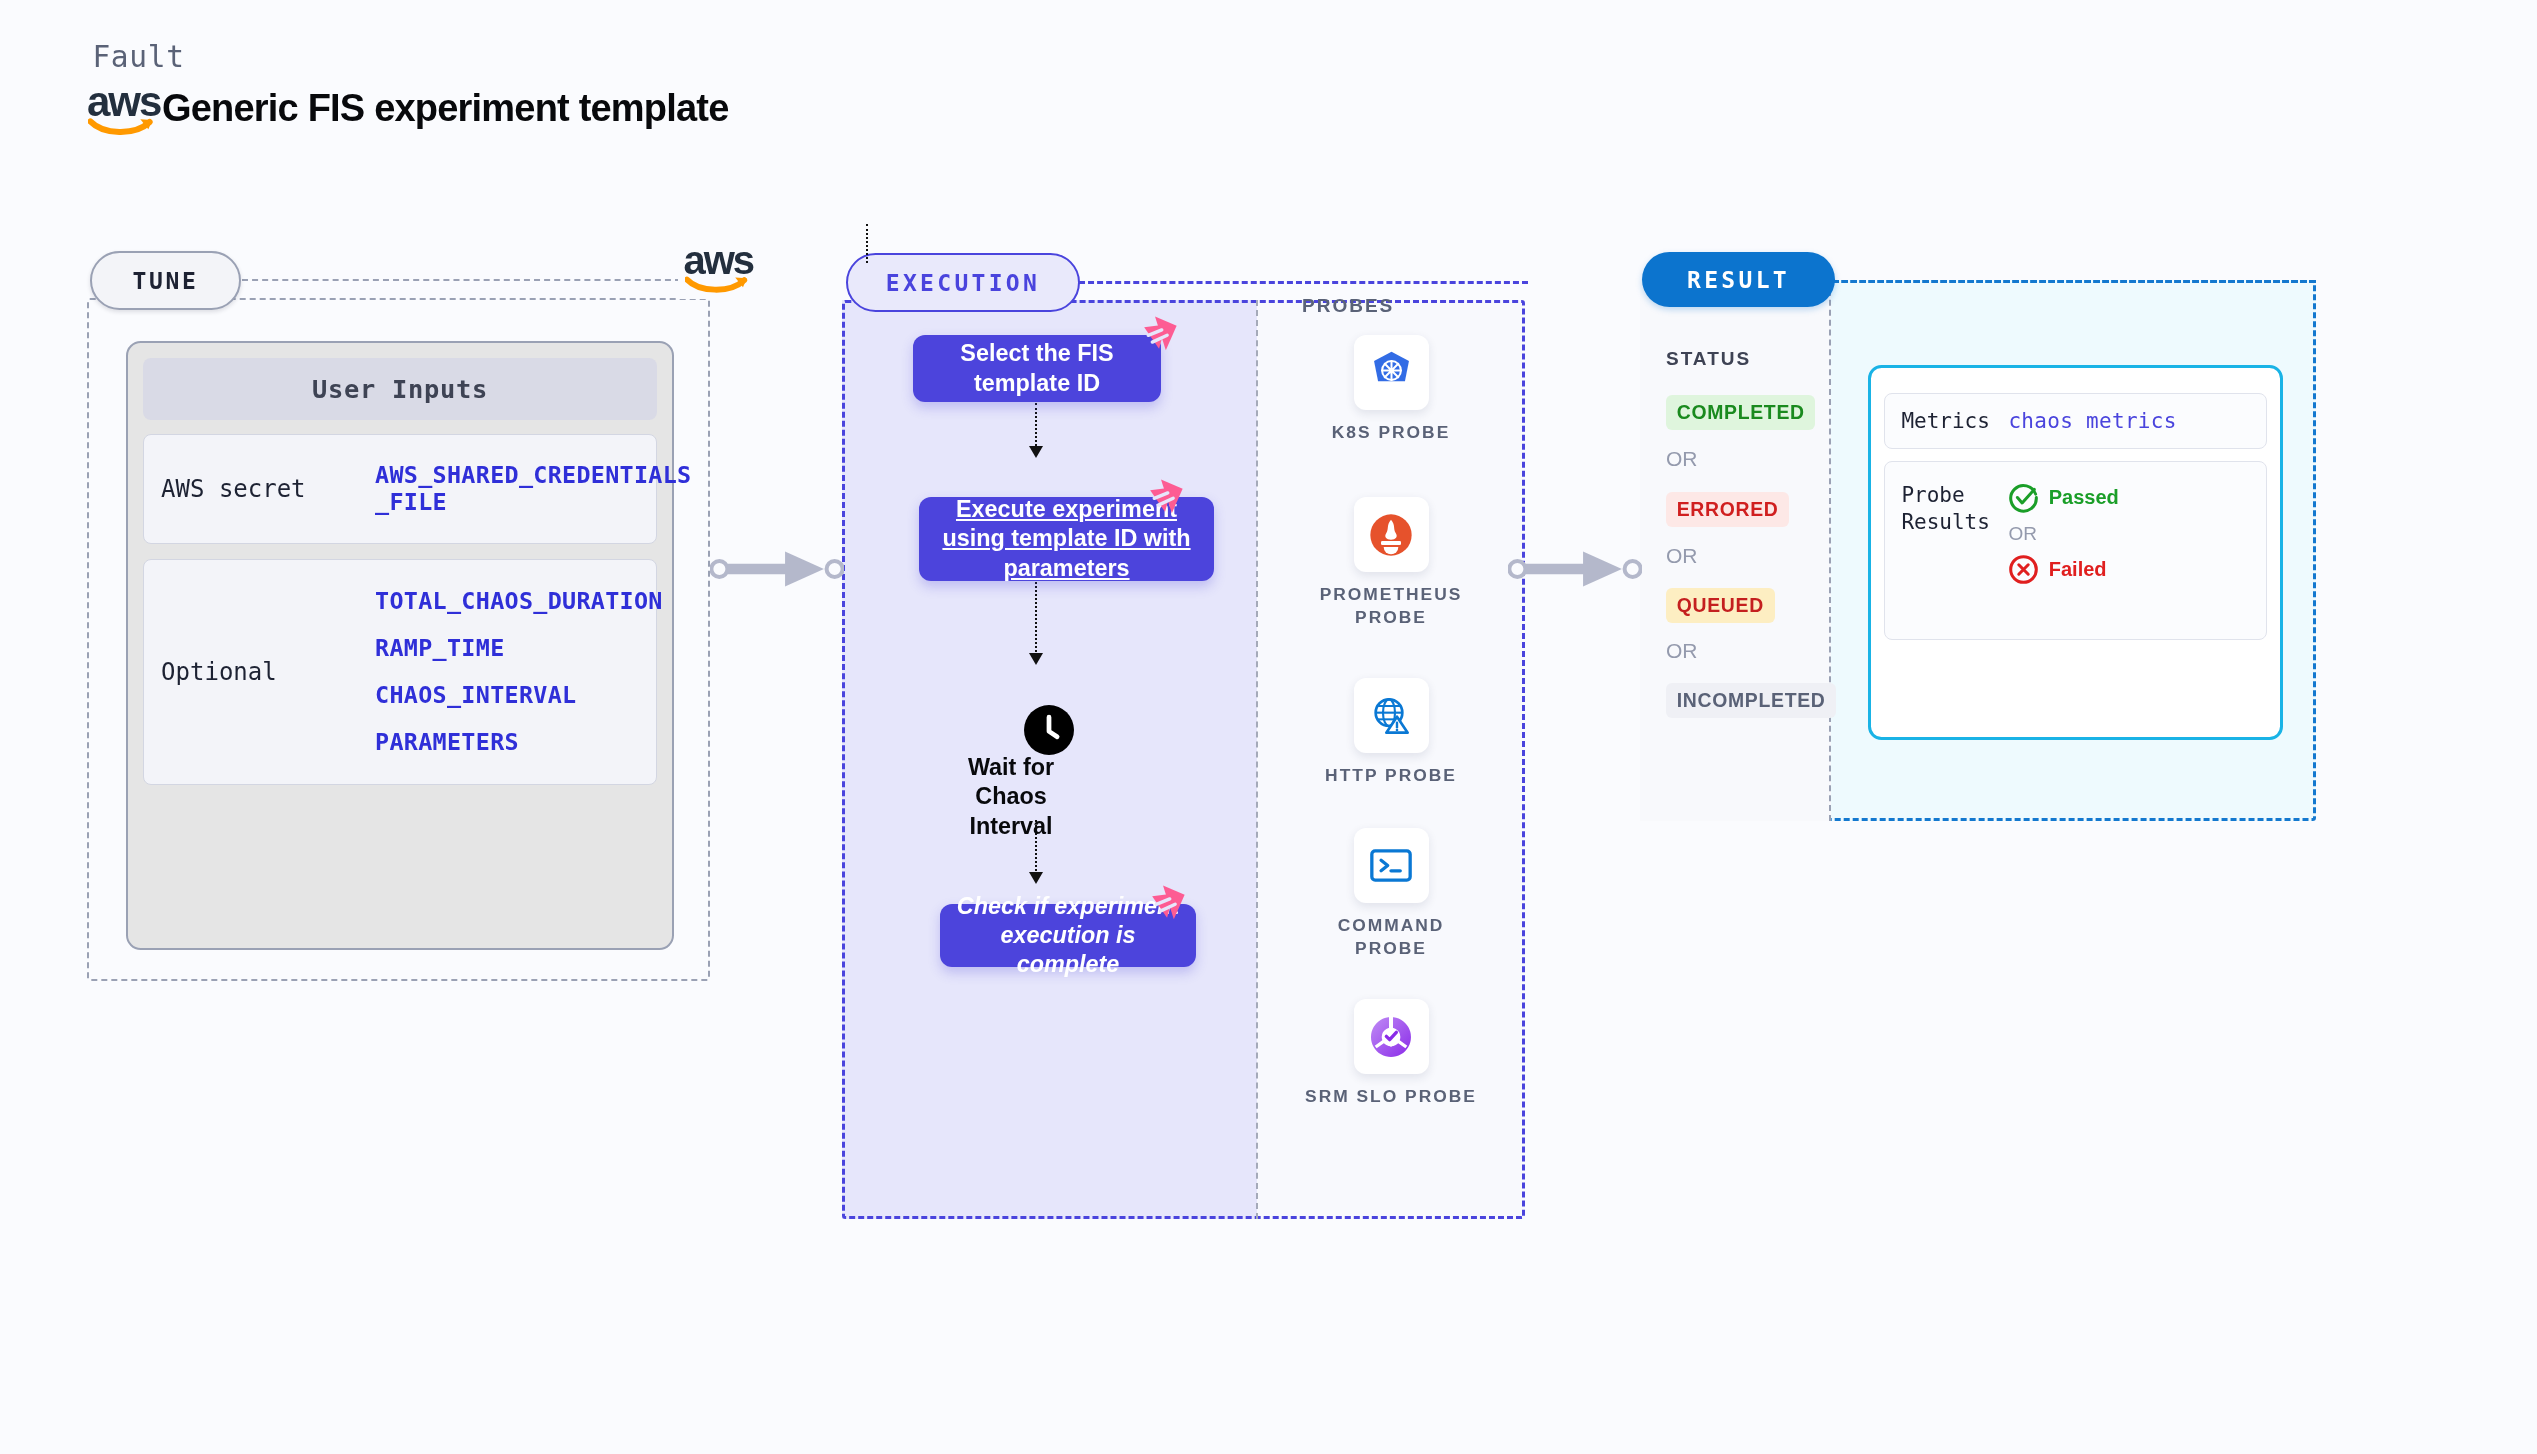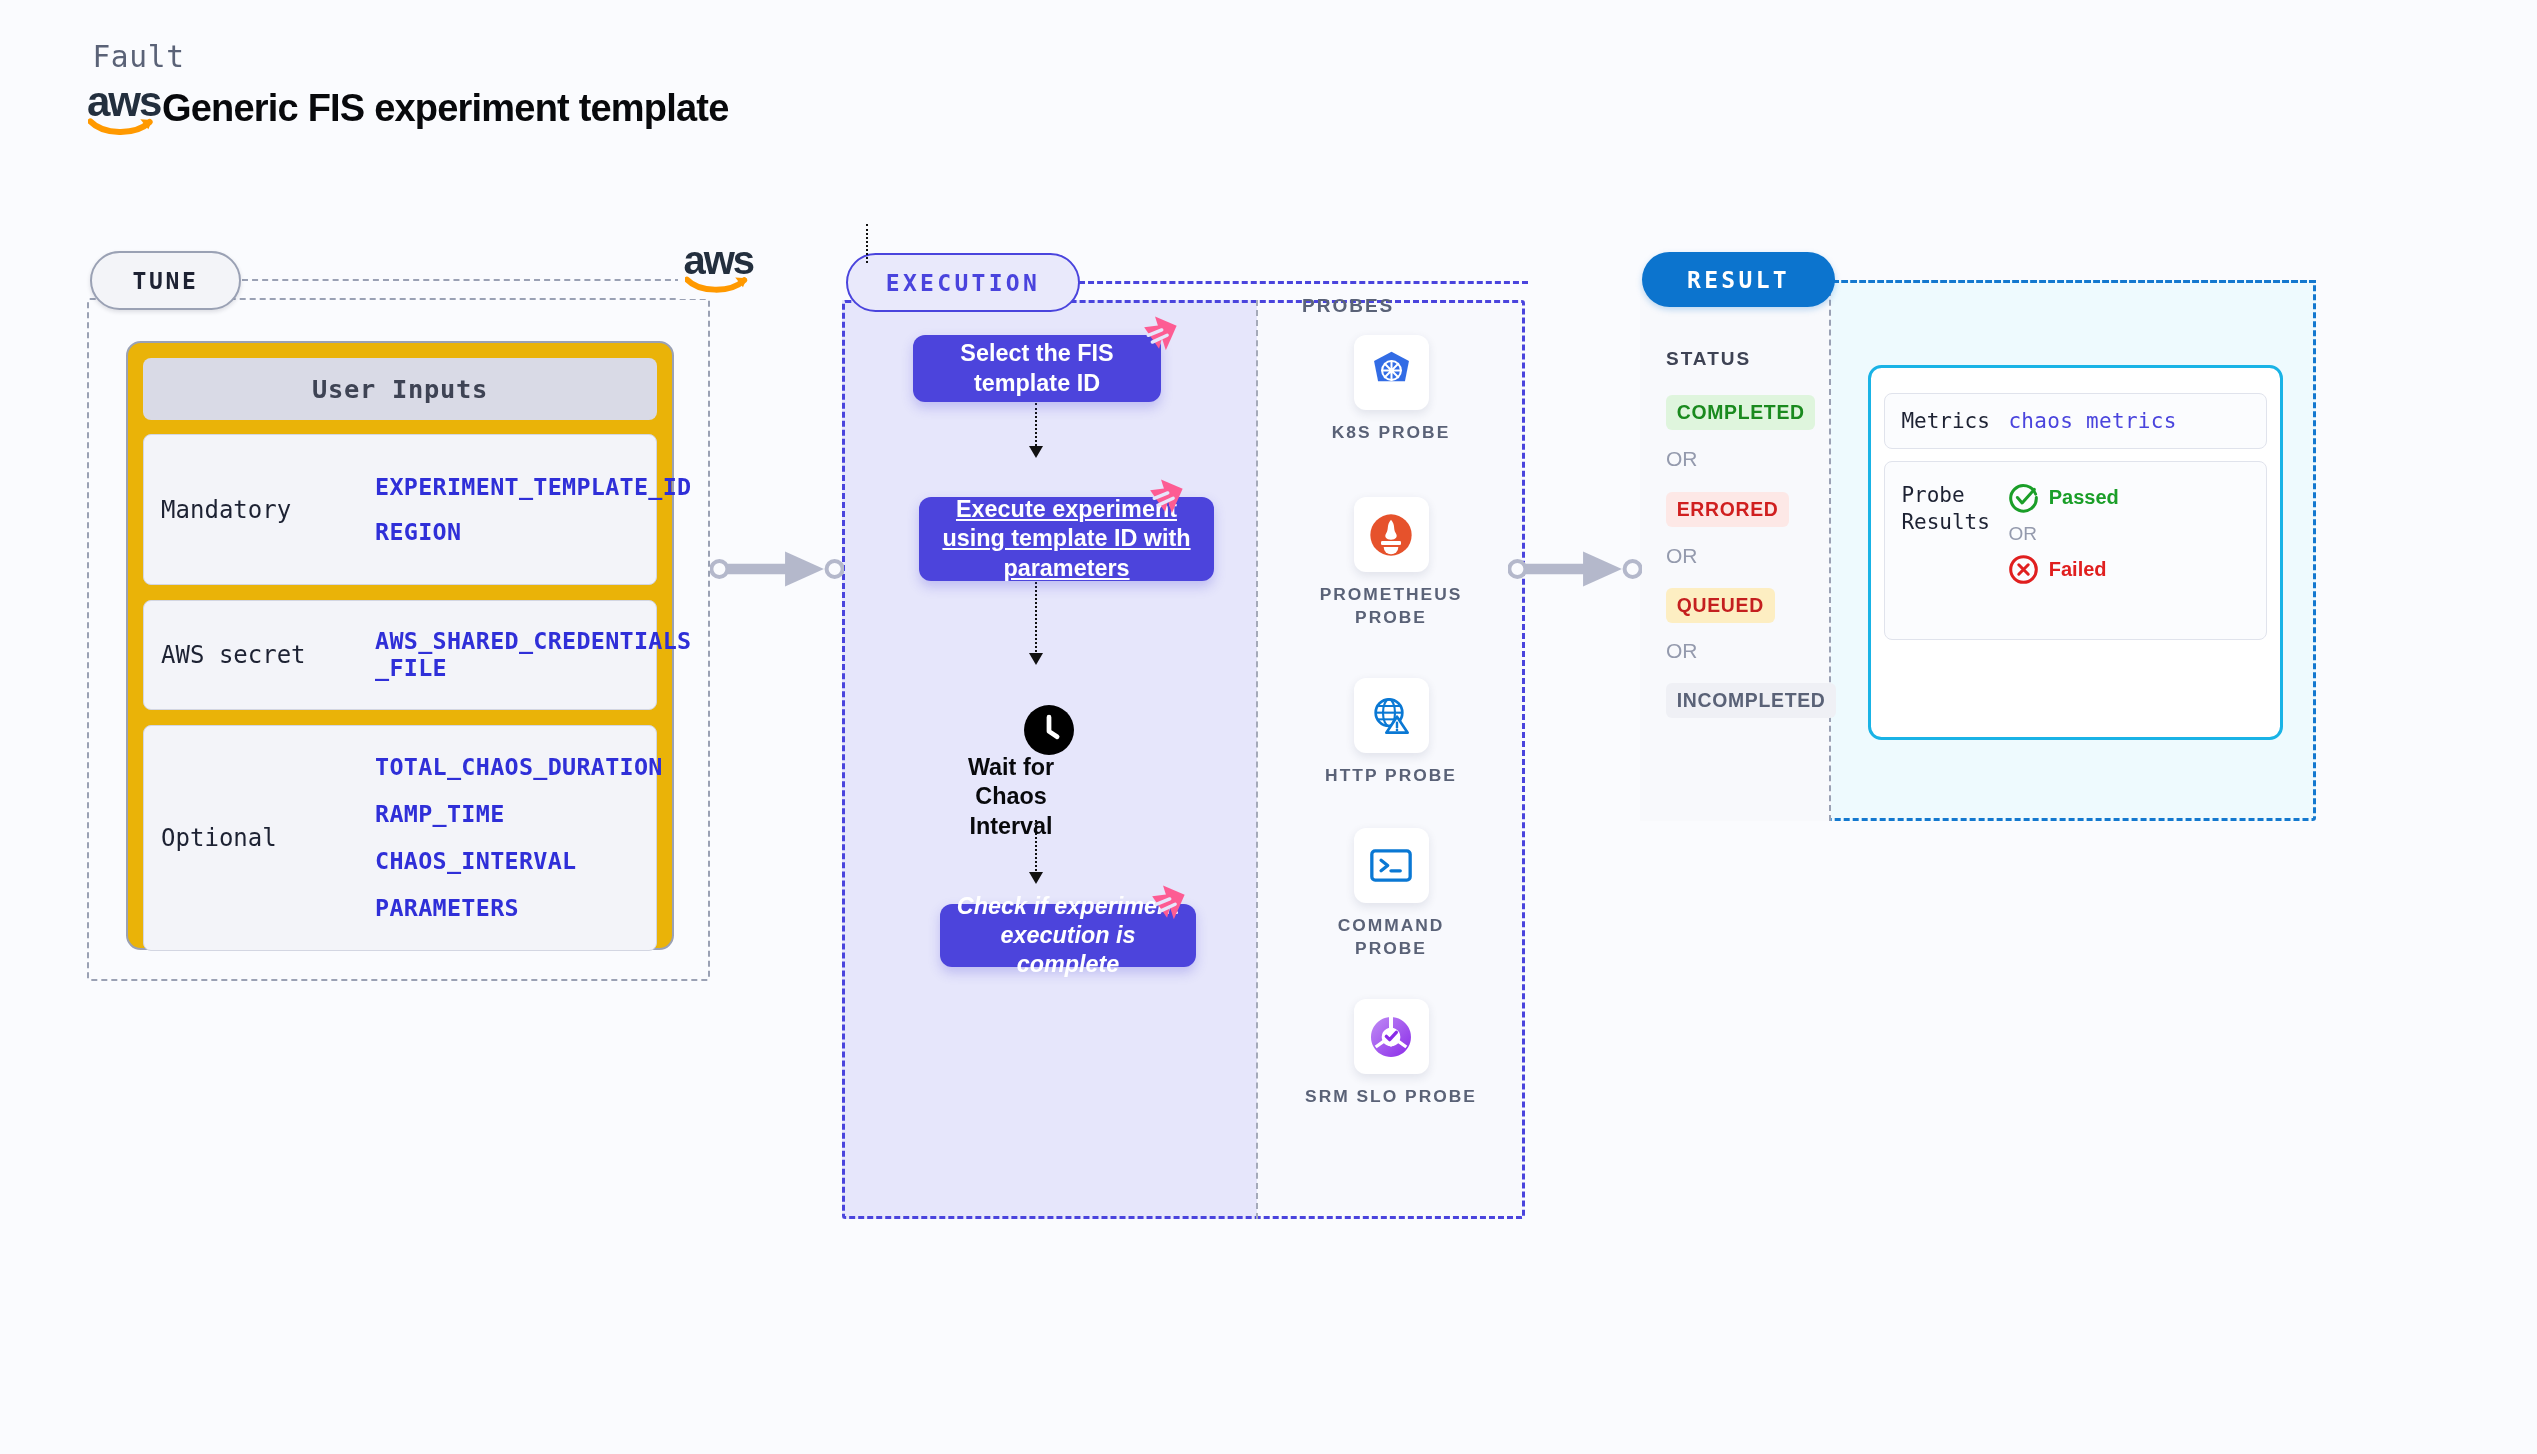--- a/index.html
+++ b/index.html
@@ -63,21 +63,21 @@
     position:absolute; left:5.4px; top:-1.3px;
     font-size:40px; font-weight:700; color:#232f3e;
     letter-spacing:-2px; line-height:1;
     font-family:"Liberation Sans", sans-serif;
   }
   #aws-mark svg { position:absolute; left:6.7px; top:33px; }
 
   .card-outer {
     position:absolute; box-sizing:border-box;
     border:2px solid #9aa1b4; border-radius:14.7px;
-    background:#eab308; padding:14.7px;
+    background:#e5e5e5; padding:14.7px;
   }
   .card-title {
     background:#d9dae6; border-radius:8px;
     height:62px; display:flex; align-items:center; justify-content:center;
     font-family:"DejaVu Sans Mono", monospace;
     font-size:25.4px; font-weight:700; color:#3e4354;
     letter-spacing:0.7px;
   }
   .row-box {
     margin-top:14.7px; box-sizing:border-box;
@@ -262,27 +262,20 @@
   <div class="awstext">aws</div>
   <svg width="67" height="20" viewBox="0 0 104 30">
     <path d="M3 8 C22 28, 70 30, 92 9" stroke="#ff9900" stroke-width="9" fill="none" stroke-linecap="round"></path>
     <path d="M78 5 L96 6 L90 20 Z" fill="#ff9900"></path>
   </svg>
 </div>
 
 <div class="card-outer" style="left:126px; top:341px; width:548px; height:609px;">
   <div class="card-title">User Inputs</div>
 
-  <div class="row-box" style="height:151px;">
-    <div class="row-label">Mandatory</div>
-    <div class="row-vals">
-      <div class="var">EXPERIMENT_TEMPLATE_ID</div>
-      <div class="var">REGION</div>
-    </div>
-  </div>
 
   <div class="row-box" style="height:110px;">
     <div class="row-label">AWS secret</div>
     <div class="row-vals">
       <div class="var" style="white-space:pre-line;">AWS_SHARED_CREDENTIALS
 _FILE</div>
     </div>
   </div>
 
   <div class="row-box" style="height:226px;">

